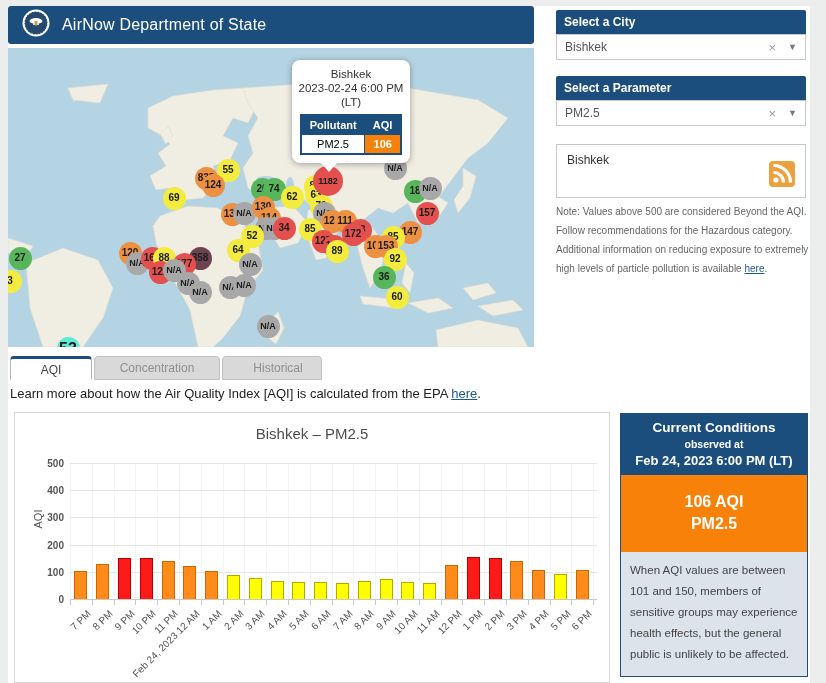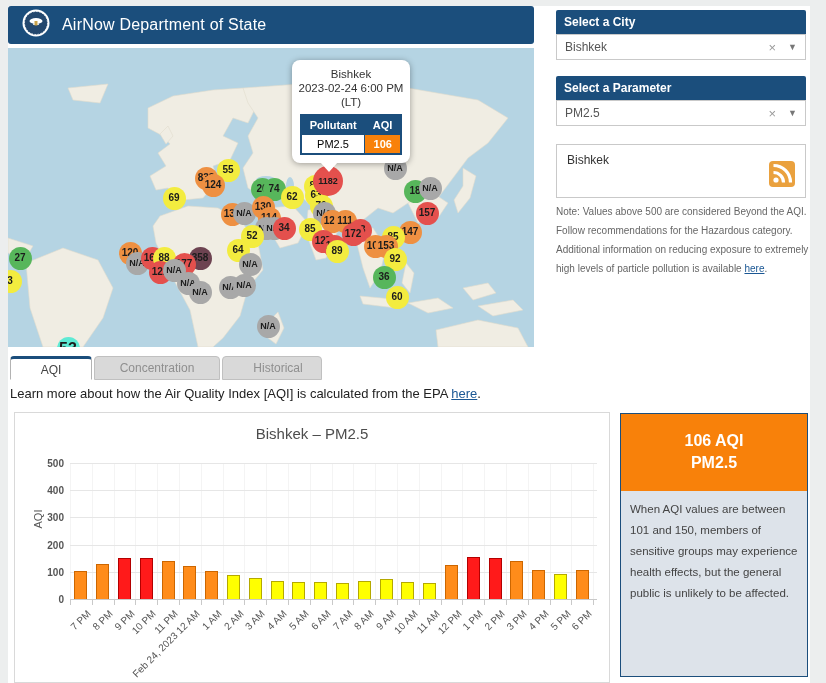--- a/index.html
+++ b/index.html
@@ -375,20 +375,25 @@
           <div class="xlabel" style="left: 342.3px; top: 195px;">1 PM</div>
           <div class="xlabel" style="left: 364.1px; top: 195px;">2 PM</div>
           <div class="xlabel" style="left: 385.9px; top: 195px;">3 PM</div>
           <div class="xlabel" style="left: 407.7px; top: 195px;">4 PM</div>
           <div class="xlabel" style="left: 429.5px; top: 195px;">5 PM</div>
           <div class="xlabel" style="left: 451.3px; top: 195px;">6 PM</div>
         </div>
     </div>
 
     <div id="cc-panel">
+      <div id="cc-header">
+        <div class="l1">Current Conditions</div>
+        <div class="l2">observed at</div>
+        <div class="l3">Feb 24, 2023 6:00 PM (LT)</div>
+      </div>
       <div id="cc-aqi">
         <div>106 AQI</div>
         <div>PM2.5</div>
       </div>
       <div id="cc-health">
         <div class="hb">When AQI values are between 101 and 150, members of sensitive groups may experience health effects, but the general public is unlikely to be affected.</div>
       </div>
     </div>
 
   </div>

